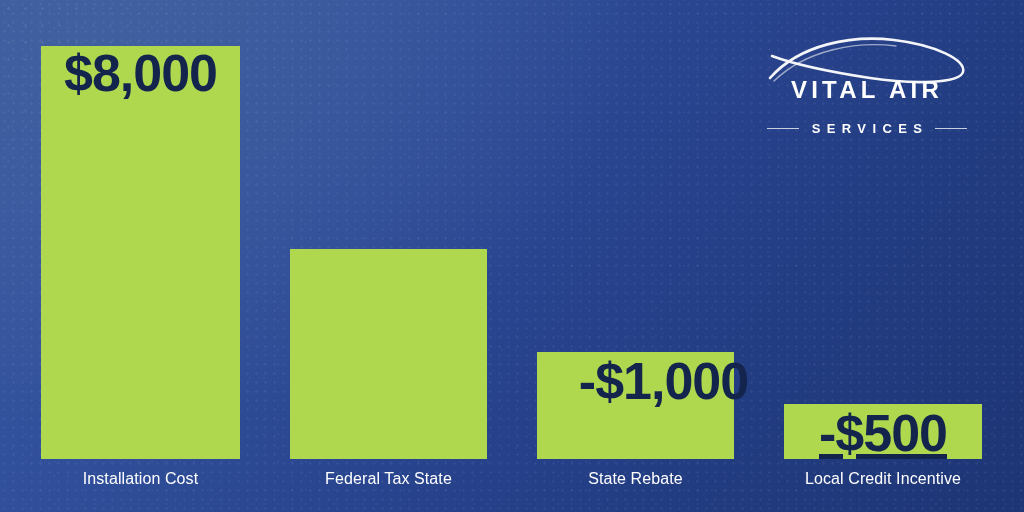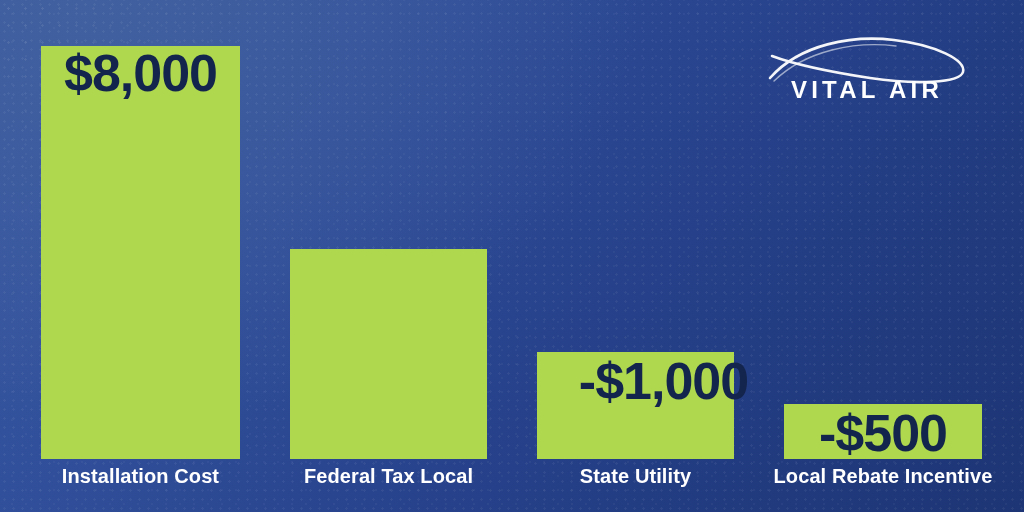--- a/index.html
+++ b/index.html
@@ -92,80 +92,85 @@
     font-size:52px;
     letter-spacing:-1px;
   }
 
   .bar-label {
     position:absolute;
     left:50%;
     bottom:24px;
     transform:translateX(-50%);
     color:#ffffff;
-    font-size:20px;
-    font-weight:bold;
+    font-size:16px;
+    font-weight:normal;
     white-space:nowrap;
     letter-spacing:0.1px;
   }
 
   
   #group-0 { left:41px;  width:199px; top:0; bottom:0; }
   #group-0 .bar { height:413px; }
   #group-0 .bar-value { top:47px; }
 
   #group-1 { left:290px; width:197px; top:0; bottom:0; }
   #group-1 .bar { height:210px; }
   #group-1 .bar-value { top:252px; }
 
   #group-2 { left:537px; width:197px; top:0; bottom:0; }
   #group-2 .bar { height:107px; }
   #group-2 .bar-value { top:355px;margin-left:28px; }
 
   #group-3 { left:784px; width:198px; top:0; bottom:0; }
   #group-3 .bar { height:55px; }
-  #group-3 .bar-value { top:407px; }
+  #group-3 .bar-value { top:407px;text-decoration:underline; }
 </style>
 </head>
 <body>
 
 <div id="infographic">
 
   <div id="texture"></div>
   <div id="texture-strong"></div>
 
   <div id="logo">
     <div id="logo-swoosh">
       <svg viewBox="0 0 206 52" width="206" height="52" fill="none" xmlns="http://www.w3.org/2000/svg">
         <path d="M4 44 C 34 10, 86 1, 128 6 C 170 11, 200 26, 197 38 C 194 49, 150 51, 104 44 C 58 37, 22 28, 6 22" stroke="#ffffff" stroke-width="2.6" stroke-linecap="round" fill="none" opacity="0.95"></path>
         <path d="M8 47 C 40 16, 90 7, 130 12" stroke="#ffffff" stroke-width="1.4" stroke-linecap="round" fill="none" opacity="0.55"></path>
       </svg>
     </div>
     <div id="logo-wordmark">VITAL AIR</div>
+    <div id="logo-sub-row">
+      <span class="logo-rule"></span>
+      <span id="logo-subtext">SERVICES</span>
+      <span class="logo-rule"></span>
+    </div>
   </div>
 
   <div id="chart-area">
 
     <div class="bar-group" id="group-0">
       <div class="bar"></div>
       <div class="bar-value">$8,000</div>
       <div class="bar-label">Installation Cost</div>
     </div>
 
     <div class="bar-group" id="group-1">
       <div class="bar"></div>
-      <div class="bar-label">Federal Tax Local</div>
+      <div class="bar-label">Federal Tax State</div>
     </div>
 
     <div class="bar-group" id="group-2">
       <div class="bar"></div>
       <div class="bar-value">-$1,000</div>
-      <div class="bar-label">State Utility</div>
+      <div class="bar-label">State Rebate</div>
     </div>
 
     <div class="bar-group" id="group-3">
       <div class="bar"></div>
       <div class="bar-value">-$500</div>
-      <div class="bar-label">Local Rebate Incentive</div>
+      <div class="bar-label">Local Credit Incentive</div>
     </div>
 
   </div>
 </div>
 
 </body></html>

